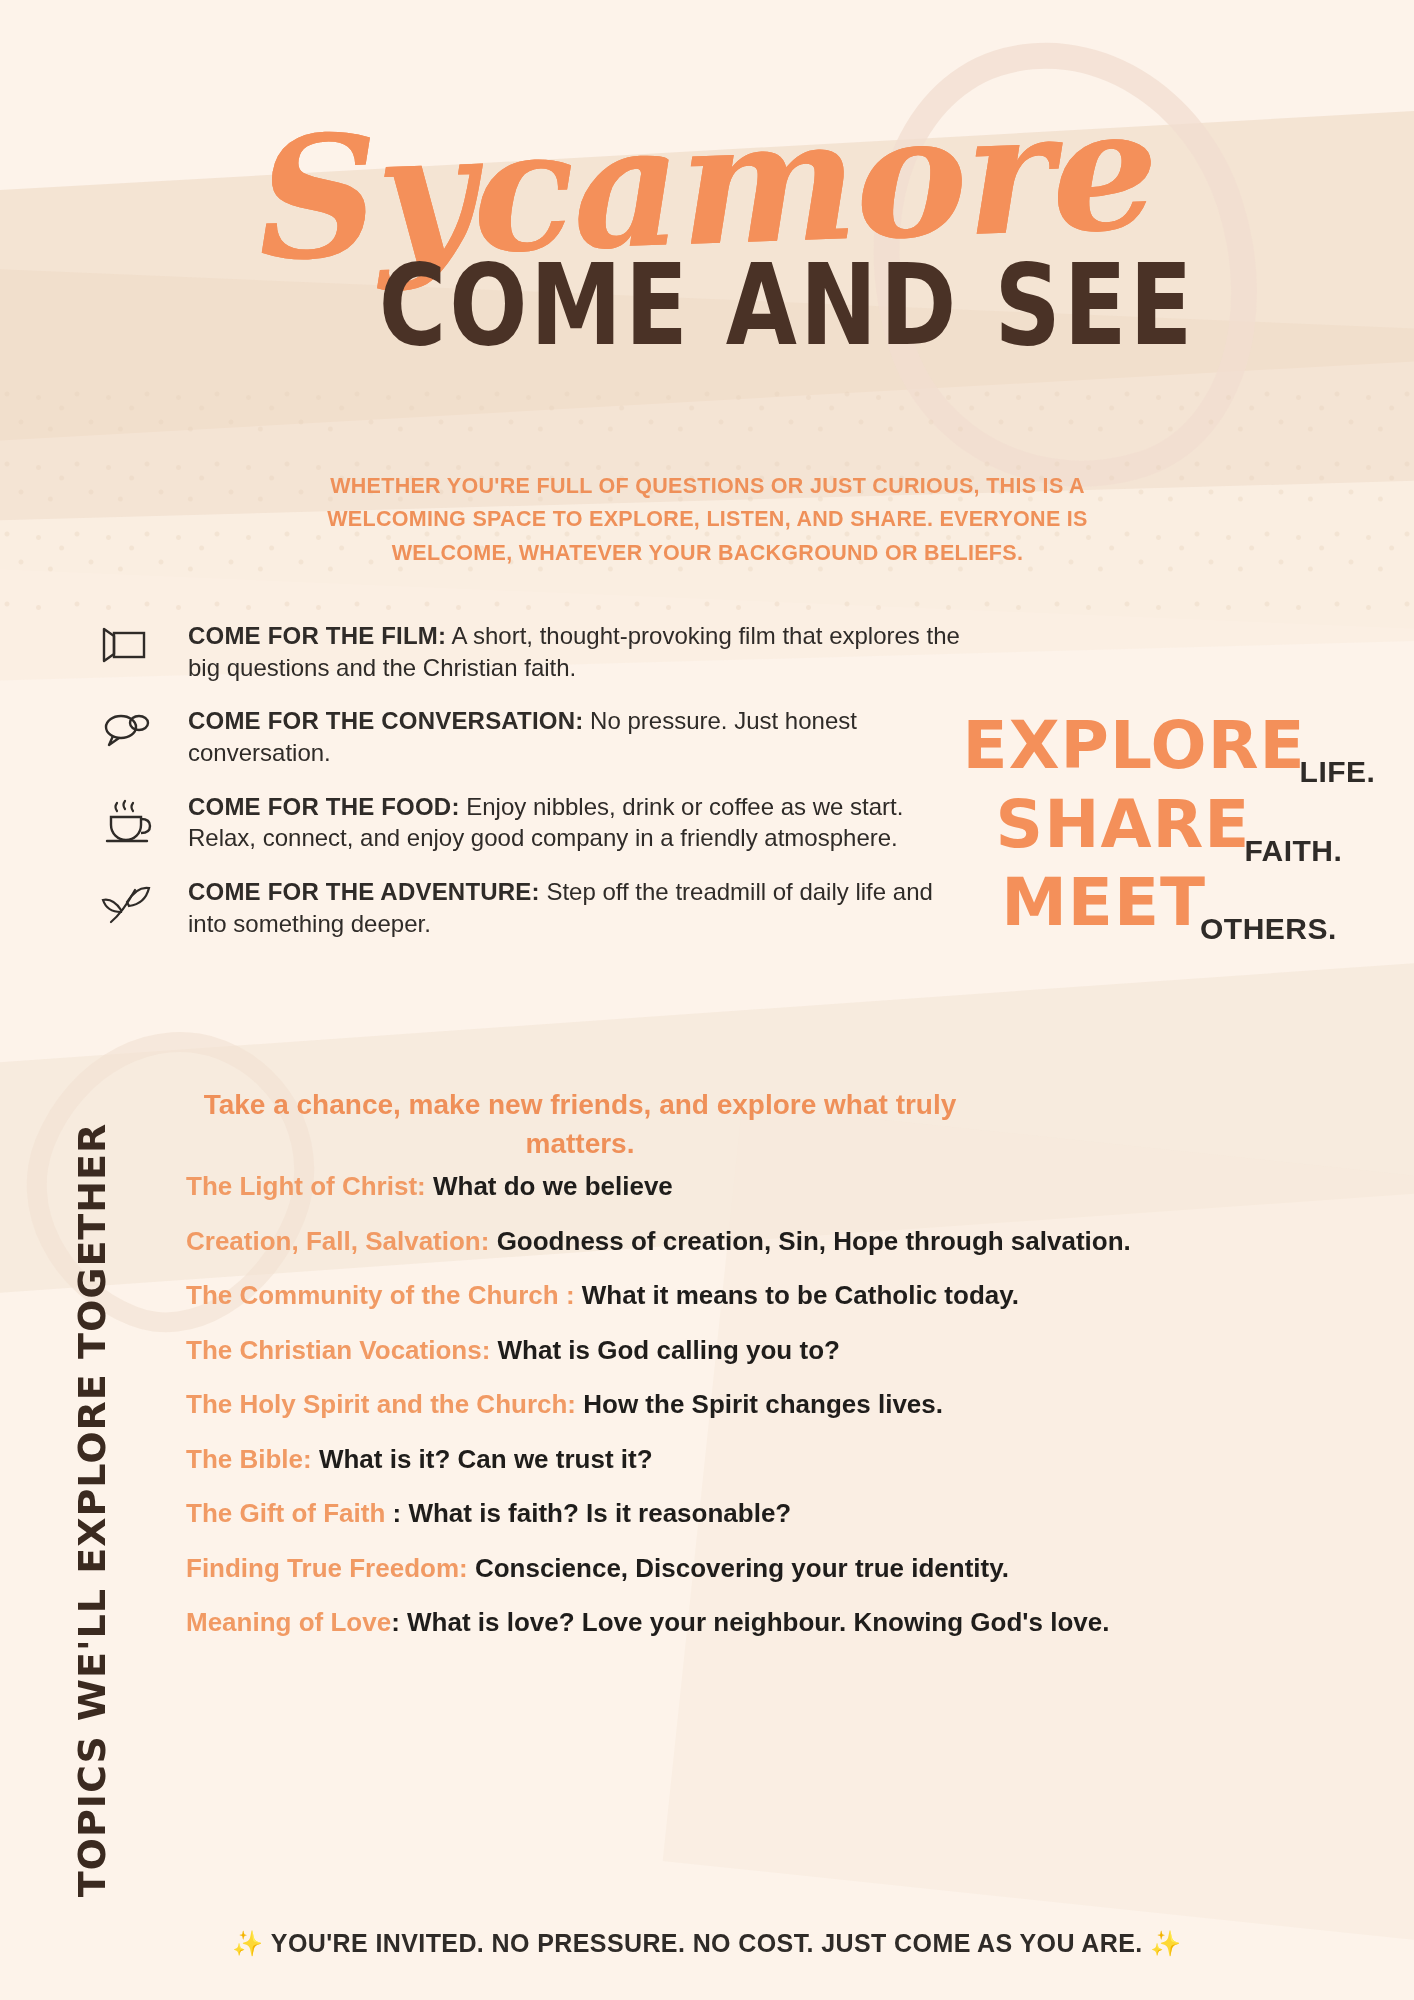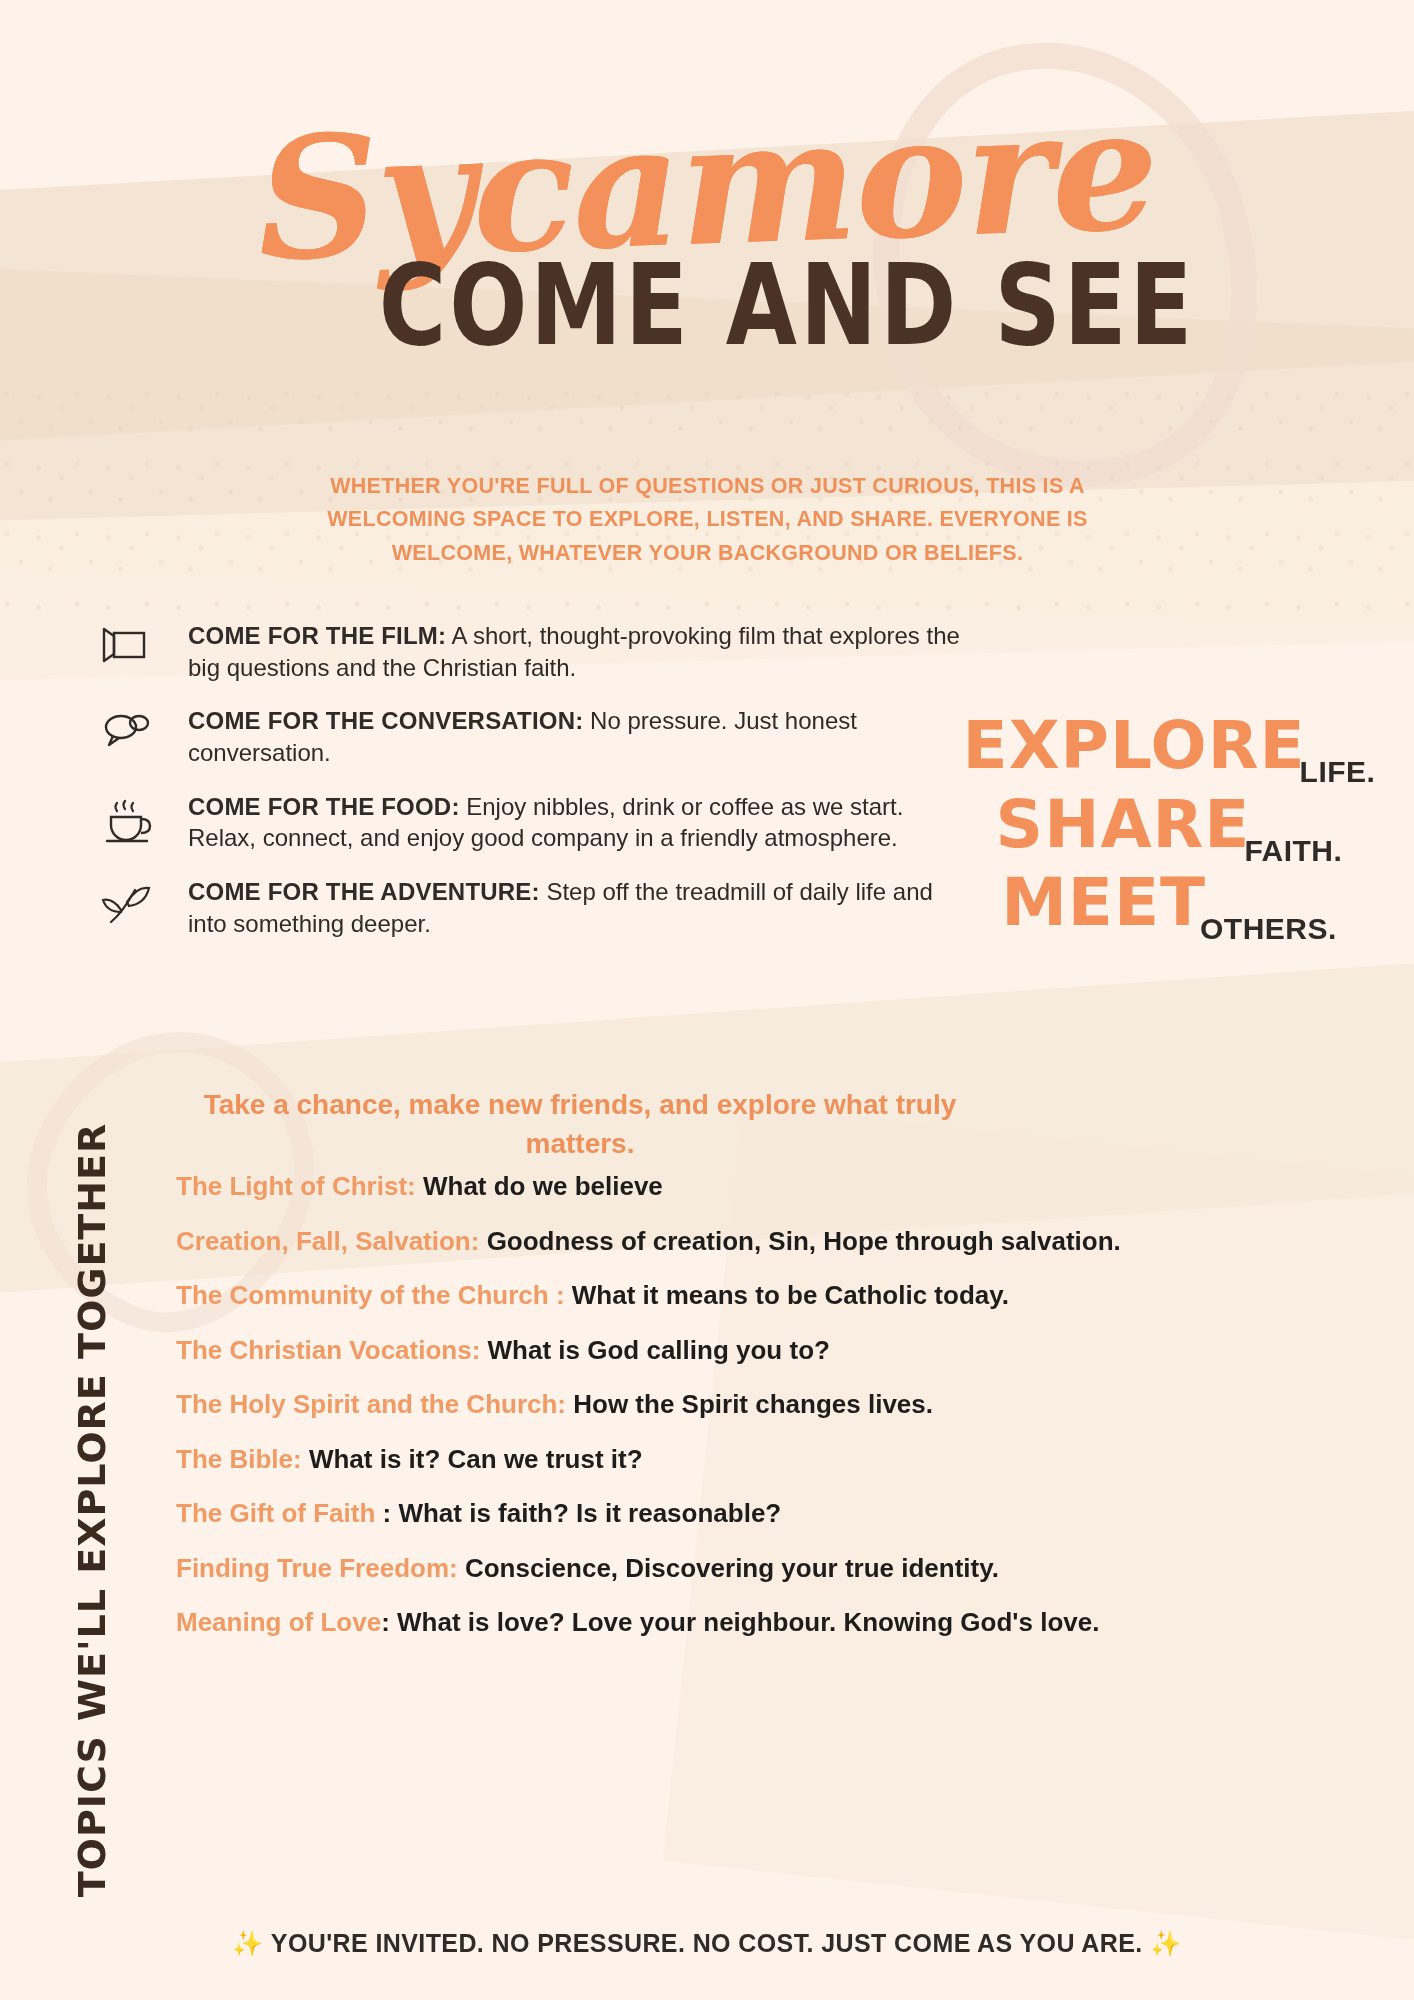--- a/index.html
+++ b/index.html
@@ -254,21 +254,21 @@
     font-weight: bold;
     font-size: 38px;
     letter-spacing: 1px;
     color: #3b2a20;
     transform-origin: center center;
   }
 
   
   .topics {
     position: absolute;
-    left: 176px;
+    left: 186px;
     top: 1170px;
     width: 1220px;
   }
   .topic {
     font-family: "Liberation Sans", sans-serif;
     font-size: 26px;
     font-weight: bold;
     line-height: 1.25;
     margin-bottom: 22px;
     color: #1f1d1b;

